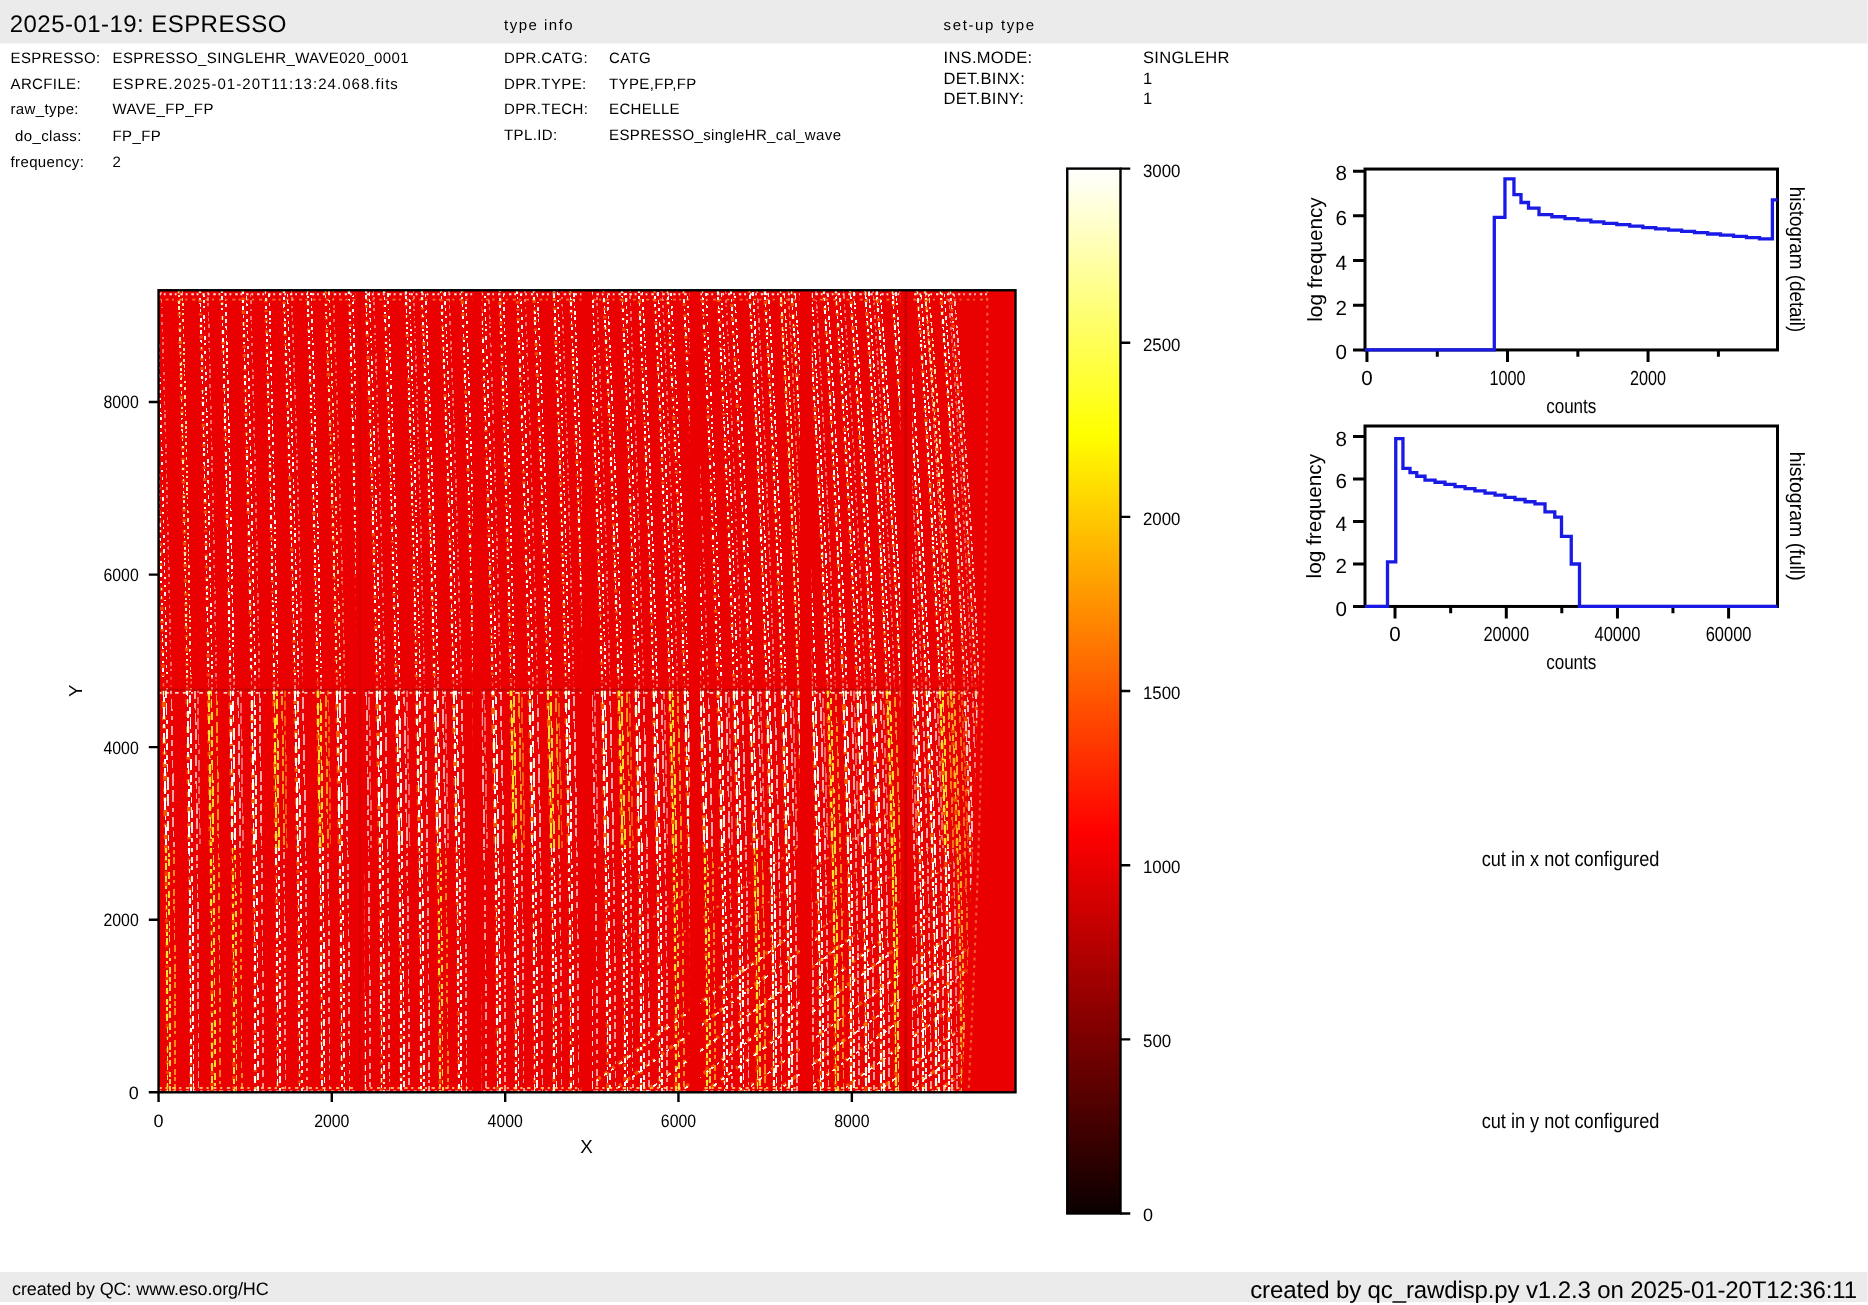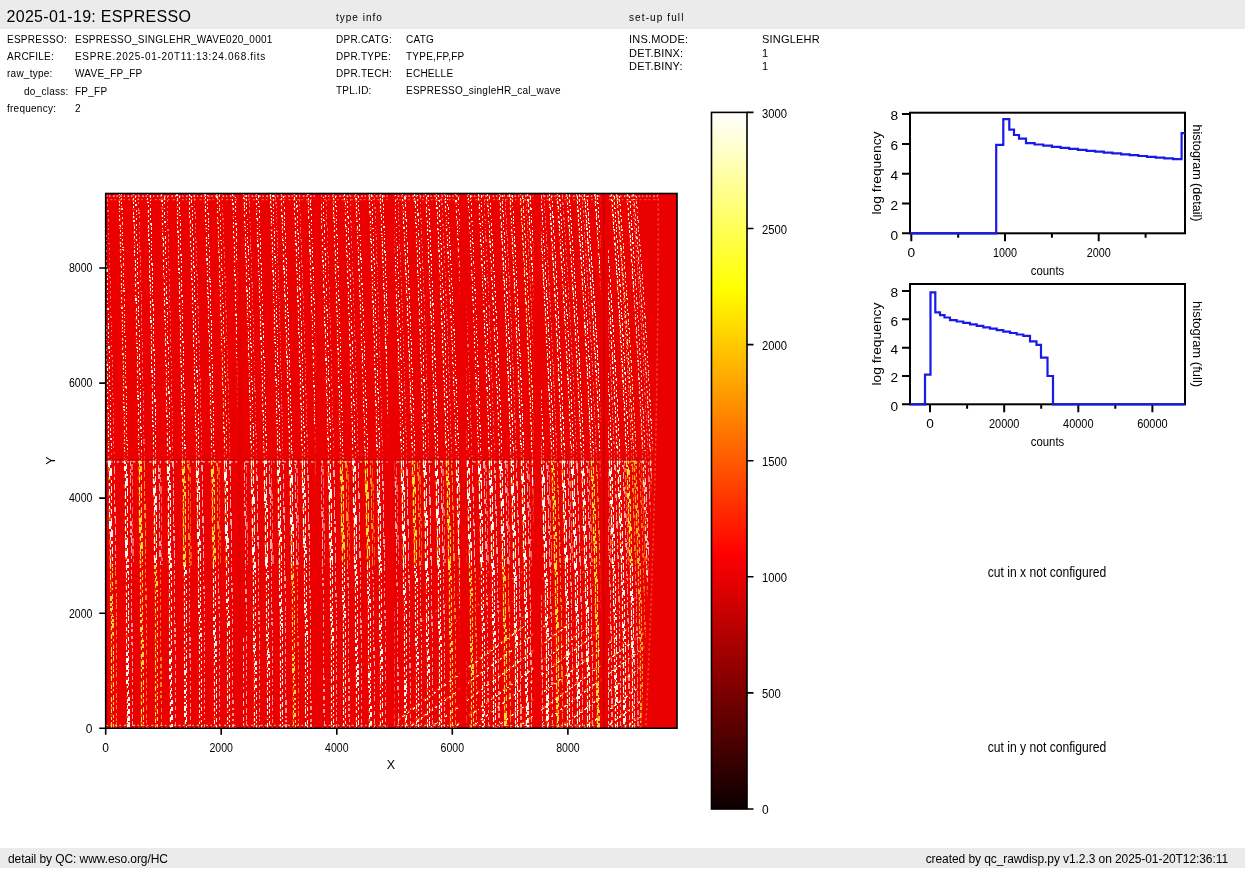--- a/index.html
+++ b/index.html
@@ -4,29 +4,29 @@
 font-family:"Liberation Sans",sans-serif;color:#000;overflow:hidden;-webkit-font-smoothing:antialiased}
 .abs{position:absolute;white-space:pre}
 #hdr{position:absolute;left:0;top:0;width:1245px;height:28.5px;background:#ebebeb}
 #ftr{position:absolute;left:0;top:848px;width:1245px;height:20px;background:#ebebeb}
 .m{font-size:10px;letter-spacing:.25px}
 .s{font-size:11px;letter-spacing:.2px}
 </style></head><body>
 <div id="hdr"></div>
 <div class="abs" style="left:6.5px;top:8px;font-size:16px;letter-spacing:.3px">2025-01-19: ESPRESSO</div>
 <div class="abs m" style="left:336px;top:12px;letter-spacing:1px">type info</div>
-<div class="abs m" style="left:629px;top:12px;letter-spacing:1.1px">set-up full</div>
+<div class="abs m" style="left:629px;top:12px;letter-spacing:1.1px">set-up type</div>
 
 <div class="abs m" style="left:7px;top:34px">ESPRESSO:</div>
 <div class="abs m" style="left:75px;top:34px">ESPRESSO_SINGLEHR_WAVE020_0001</div>
 <div class="abs m" style="left:7px;top:51px">ARCFILE:</div>
 <div class="abs m" style="left:75px;top:51px;letter-spacing:.7px">ESPRE.2025-01-20T11:13:24.068.fits</div>
 <div class="abs m" style="left:7px;top:68px">raw_type:</div>
 <div class="abs m" style="left:75px;top:68px">WAVE_FP_FP</div>
-<div class="abs m" style="left:24px;top:85.5px">do_class:</div>
+<div class="abs m" style="left:10px;top:85.5px">do_class:</div>
 <div class="abs m" style="left:75px;top:85.5px">FP_FP</div>
 <div class="abs m" style="left:7px;top:103px">frequency:</div>
 <div class="abs m" style="left:75px;top:103px">2</div>
 
 <div class="abs m" style="left:336px;top:34px">DPR.CATG:</div>
 <div class="abs m" style="left:406px;top:34px">CATG</div>
 <div class="abs m" style="left:336px;top:50.5px">DPR.TYPE:</div>
 <div class="abs m" style="left:406px;top:50.5px">TYPE,FP,FP</div>
 <div class="abs m" style="left:336px;top:68px">DPR.TECH:</div>
 <div class="abs m" style="left:406px;top:68px">ECHELLE</div>
@@ -740,14 +740,14 @@
 <path stroke="#000" stroke-width="2" fill="none" d="M930 404.3V412.3M1004.2 404.3V412.3M1078.3 404.3V412.3M1152.4 404.3V412.3M967.1 404.3V408.8M1041.2 404.3V408.8M1115.3 404.3V408.8M910 404.3H902M910 376H902M910 347.7H902M910 319.3H902M910 291H902"></path>
 <text x="1047.5" y="446.3" font-size="13.7" text-anchor="middle" textLength="33.5" lengthAdjust="spacingAndGlyphs">counts</text>
 <text x="877" y="348.1" font-size="13.7" text-anchor="middle" textLength="83" lengthAdjust="spacingAndGlyphs" transform="rotate(-90 877 344.1)">log frequency</text>
 <text x="1197" y="348.1" font-size="13.7" text-anchor="middle" textLength="86" lengthAdjust="spacingAndGlyphs" transform="rotate(90 1197 344.1)">histogram (full)</text>
 <path stroke="#1a1ae6" stroke-width="2.2" fill="none" stroke-linejoin="miter" d="M910 404.3L925 404.3L925 374.6L930.5 374.6L930.5 292.4L935.3 292.4L935.3 312.3L940 312.3L940 315.1L944.5 315.1L944.5 317.5L950 317.5L950 320.1L956.7 320.1L956.7 321.5L963.3 321.5L963.3 322.9L970 322.9L970 324.4L976.7 324.4L976.7 325.8L983.3 325.8L983.3 327.3L990 327.3L990 328.7L996.7 328.7L996.7 330.1L1003.3 330.1L1003.3 331.6L1010 331.6L1010 333L1016.7 333L1016.7 334.5L1023.3 334.5L1023.3 335.9L1030 335.9L1030 341.3L1036.5 341.3L1036.5 344.8L1041 344.8L1041 357.6L1047.5 357.6L1047.5 376L1053 376L1053 404.3L1185 404.3"></path>
 <text x="1047" y="577.3" font-size="14" text-anchor="middle" textLength="118.5" lengthAdjust="spacingAndGlyphs">cut in x not configured</text>
 <text x="1047" y="752.3" font-size="14" text-anchor="middle" textLength="118.5" lengthAdjust="spacingAndGlyphs">cut in y not configured</text>
 </svg>
 
 <div id="ftr"></div>
-<div class="abs" style="left:8px;top:852px;font-size:12px;letter-spacing:-.08px">detail by QC: www.eso.org/HC</div>
-<div class="abs" style="right:17px;top:852px;font-size:12px;letter-spacing:-.08px">created by qc_rawdisp.py v1.2.3 on 2025-01-20T12:36:11</div>
+<div class="abs" style="left:8px;top:852px;font-size:12px;letter-spacing:-.08px">created by QC: www.eso.org/HC</div>
+<div class="abs" style="right:7px;top:852px;font-size:16px;letter-spacing:-.08px">created by qc_rawdisp.py v1.2.3 on 2025-01-20T12:36:11</div>
 
 </body></html>

